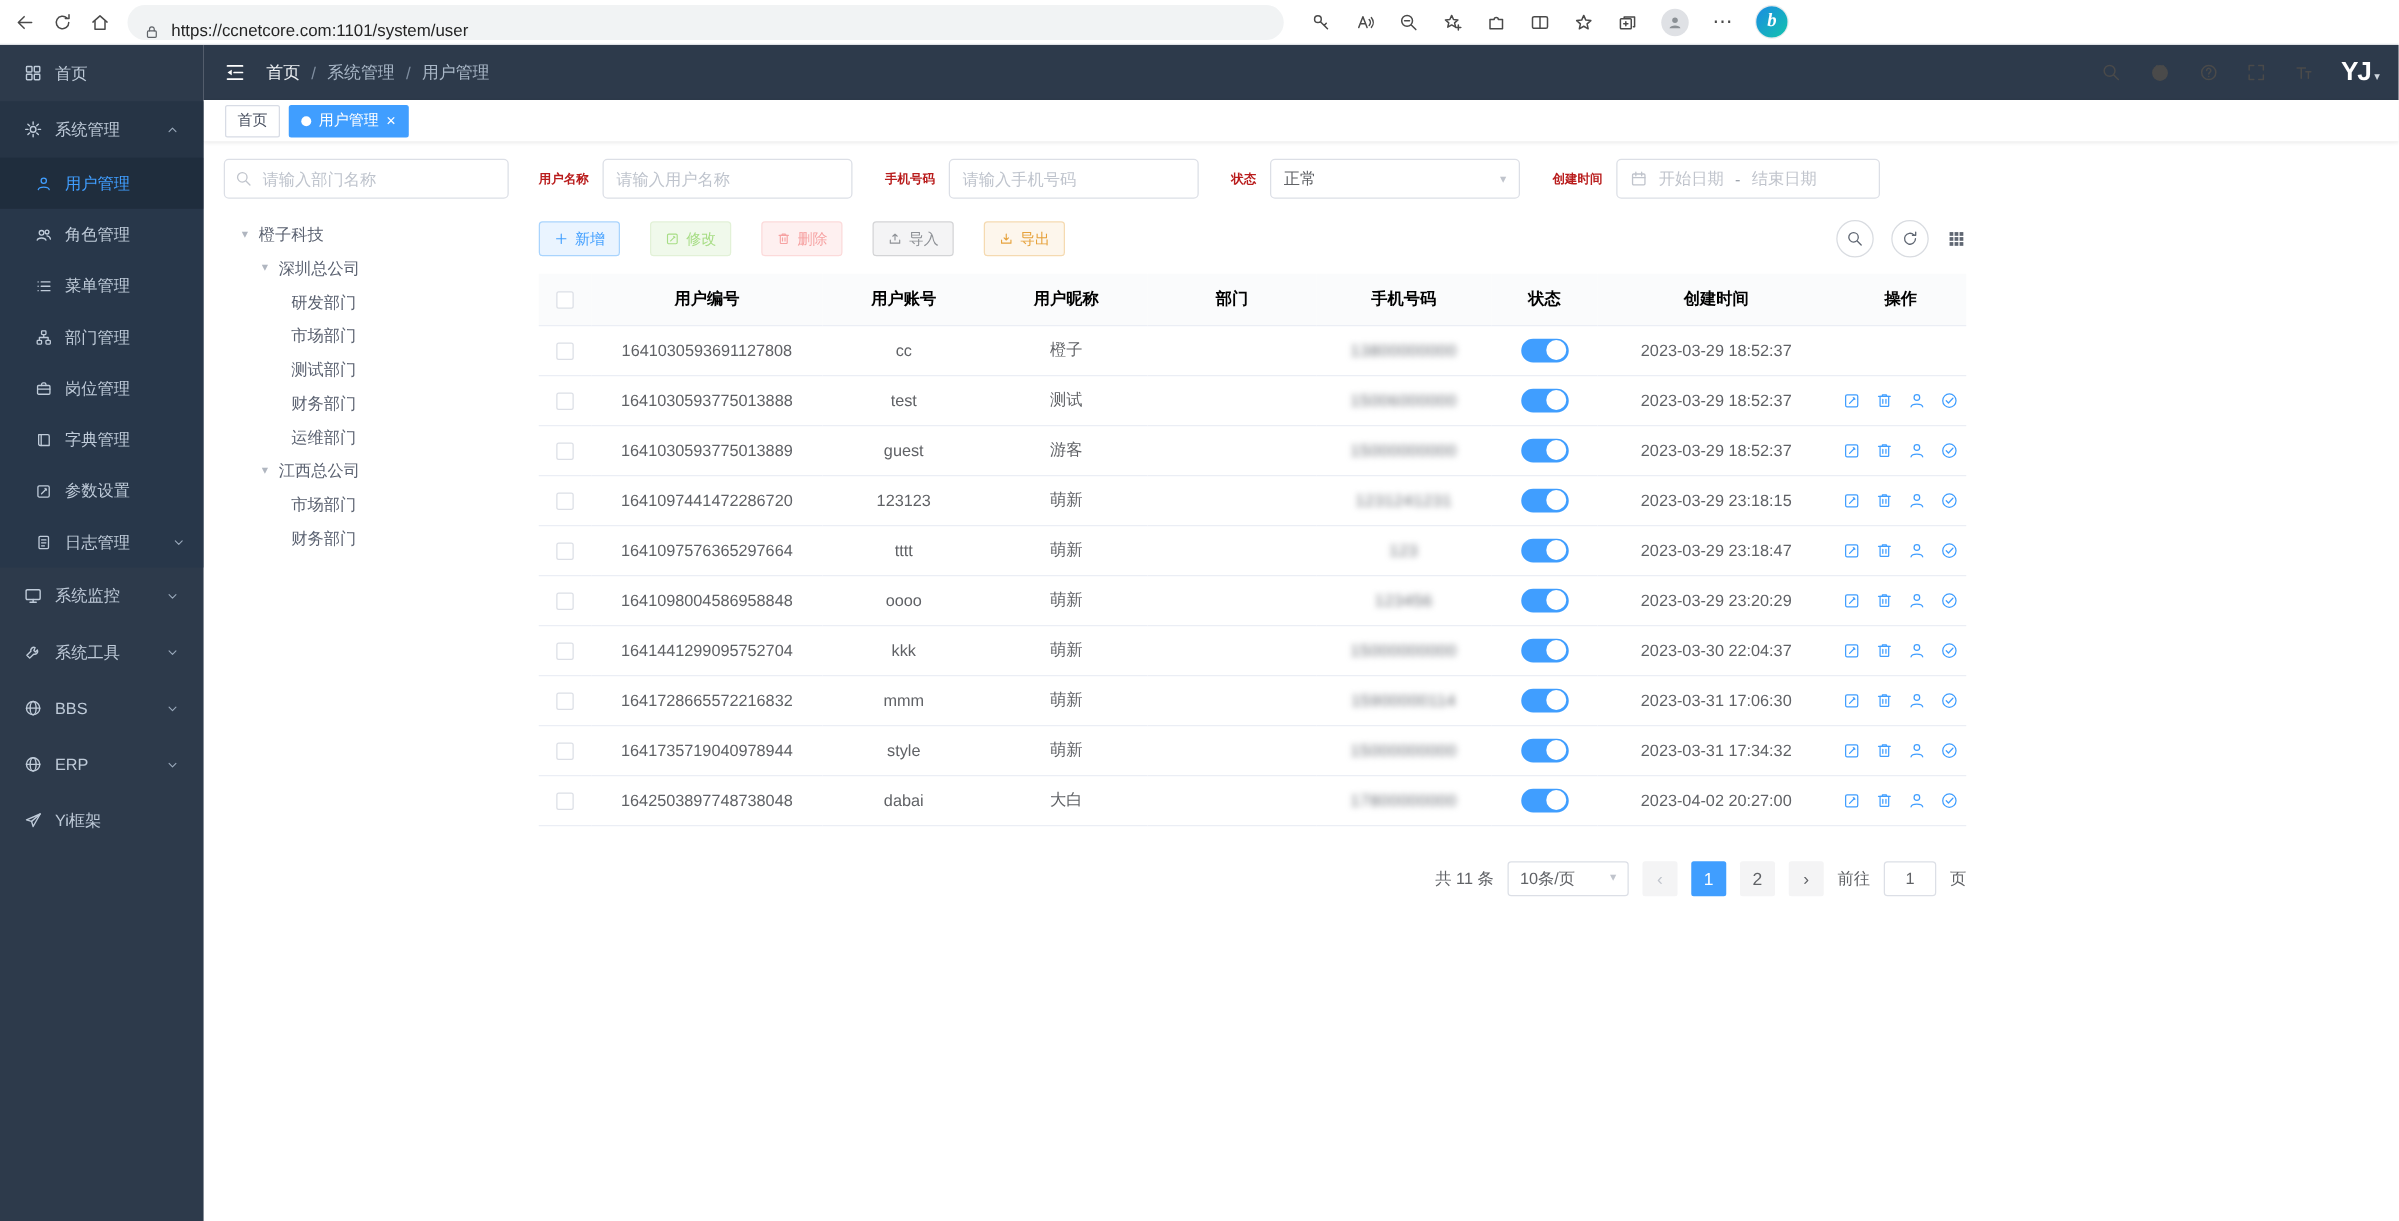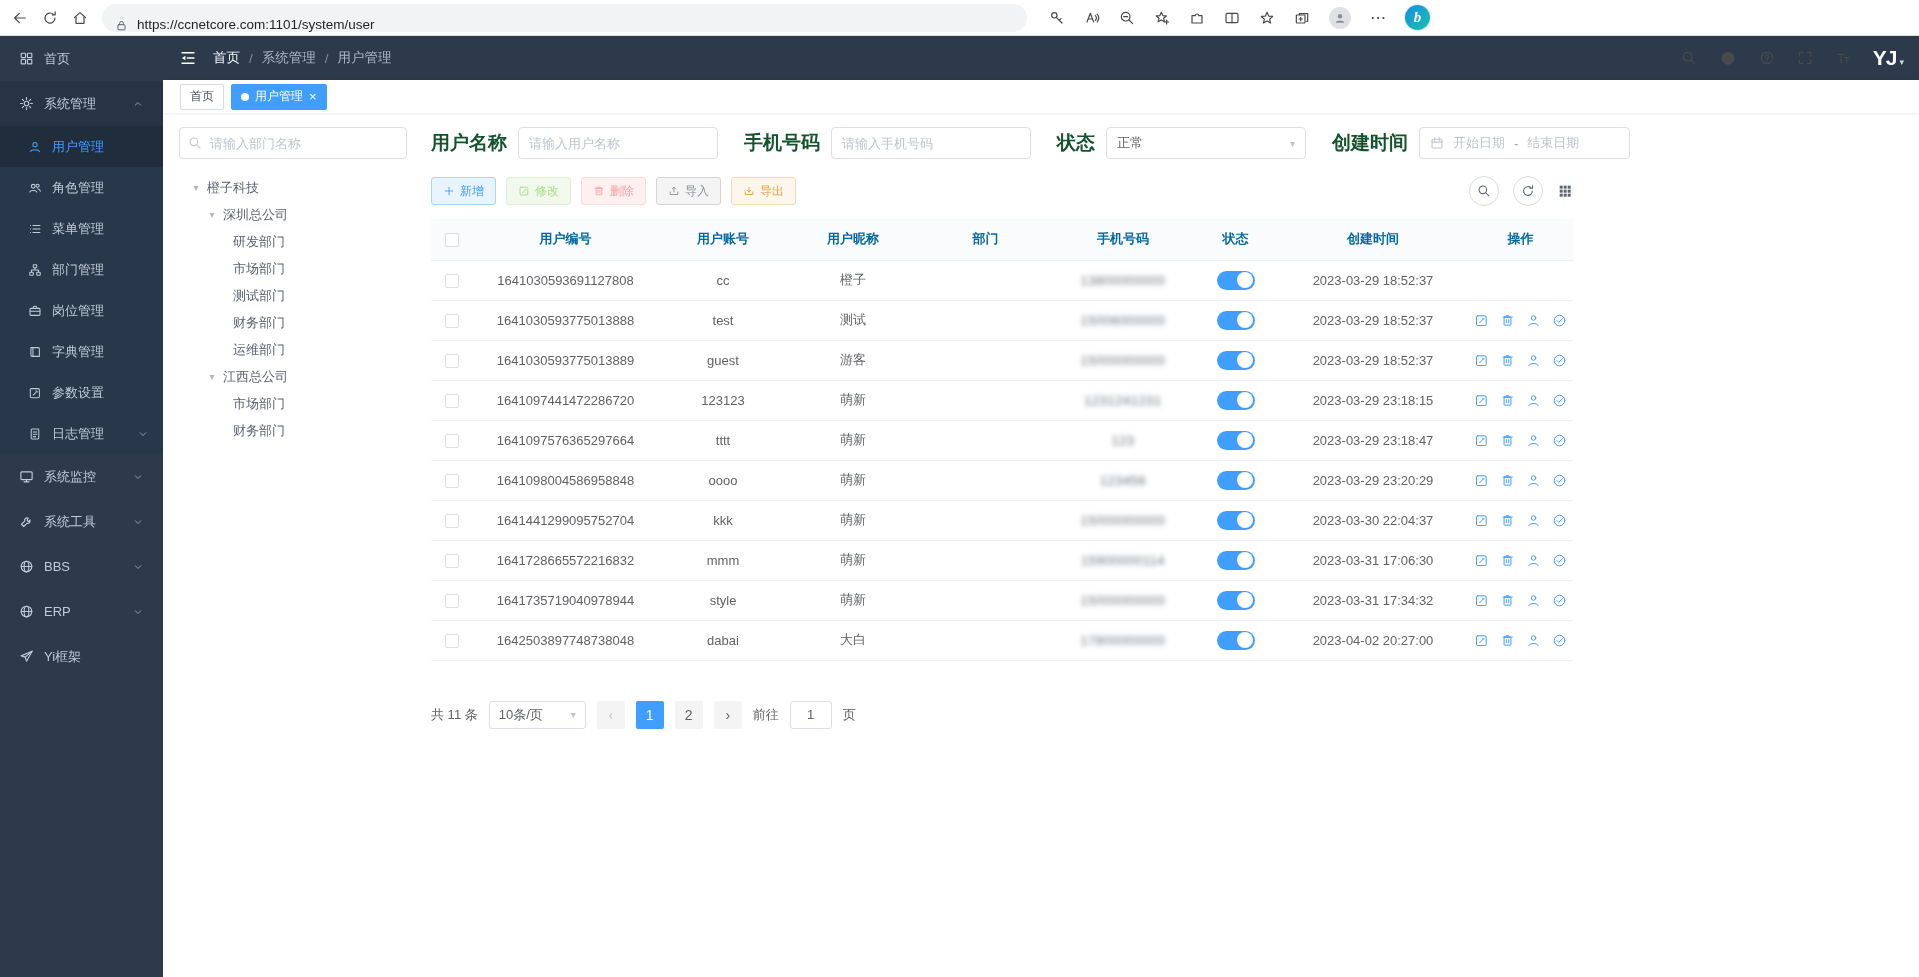--- a/index.html
+++ b/index.html
@@ -56,56 +56,56 @@
 .inp.has-ic{padding-left:30px}
 input::placeholder{color:#bfc4cd}
 #tree{margin-top:15px}
 .tnode{height:27px;display:flex;align-items:center;gap:6px;font-size:13px;color:#5a6170;cursor:pointer}
 .tnode .car{font-size:10px;color:#b0b6c0;width:10px;text-align:center}
 .lv0{padding-left:12px}.lv1{padding-left:28px}.lv2{padding-left:54px}
 
 #right-panel{flex:1;max-width:1142px;min-width:0}
 #filters{display:flex;align-items:center;gap:26px}
 .fgroup{display:flex;align-items:center;gap:11px}
-.flabel{font-weight:700;color:#14532d;font-size:19px;white-space:nowrap}
+.flabel{font-weight:700;color:#b91c1c;font-size:10px;white-space:nowrap}
 .w200{width:200px}
 .selectbox{width:200px;height:32px;border:1px solid #dcdfe6;border-radius:4px;display:flex;align-items:center;justify-content:space-between;padding:0 10px;color:#606266;cursor:pointer;background:#fff}
 .selectbox .car{color:#c0c4cc;font-size:10px}
 .daterange{width:211px;height:32px;border:1px solid #dcdfe6;border-radius:4px;display:flex;align-items:center;gap:9px;padding:0 10px;color:#c0c4cc;background:#fff;cursor:pointer}
 .daterange .ph{font-size:13px}
 
 #btnrow{margin-top:15px;display:flex;gap:10px}
 .btn{height:32px;padding:0 15px;border-radius:4px;font-size:13px;display:inline-flex;align-items:center;gap:6px;cursor:pointer;border:1px solid #dcdfe6;background:#fff;color:#606266;font-family:inherit}
 .btn.primary{background:#409eff;border-color:#409eff;color:#fff}
 
-#toolbar{margin-top:17px;display:flex;align-items:center;gap:10px}
+#toolbar{margin-top:17px;display:flex;align-items:center;gap:24px}
 .sbtn{height:28px;padding:0 11px;border-radius:3px;font-size:12px;display:inline-flex;align-items:center;gap:5px;border:1px solid;cursor:pointer;font-family:inherit}
 .sbtn.add{background:#eaf4ff;border-color:#a9d4fd;color:#409eff}
 .sbtn.edit{background:#f0f9eb;border-color:#e2f1d7;color:#a7dd85}
 .sbtn.del{background:#fef0f0;border-color:#fcdada;color:#f6a2a2}
 .sbtn.imp{background:#f4f4f5;border-color:#d3d4d6;color:#8d9095}
 .sbtn.exp{background:#fdf6ec;border-color:#f5dab1;color:#e6a23c}
 #toolbar-utils{margin-left:auto;display:flex;align-items:center;gap:14px}
 .circ{width:30px;height:30px;border:1px solid #d9dce1;border-radius:50%;display:grid;place-items:center;color:#5f6672;cursor:pointer;background:#fff}
 .gridbtn{color:#5f6672;cursor:pointer}
 
 
 table{width:100%;border-collapse:collapse;margin-top:13px;table-layout:fixed}
-th{height:41px;font-weight:700;color:#0369a1;font-size:13px;background:#fafbfc;border-bottom:1px solid #ebeef5;text-align:center}
+th{height:41px;font-weight:700;color:#000000;font-size:13px;background:#fafbfc;border-bottom:1px solid #ebeef5;text-align:center}
 td{height:40px;text-align:center;border-bottom:1px solid #ebeef5;color:#606266;font-size:13px;background:#fff}
 .cb{width:14px;height:14px;border:1px solid #dcdfe6;border-radius:2px;display:inline-block;background:#fff;cursor:pointer;vertical-align:middle}
 .toggle{width:38px;height:19px;border-radius:10px;background:#409eff;display:inline-flex;align-items:center;justify-content:flex-end;padding:1.5px;cursor:pointer;vertical-align:middle}
 .toggle .knob{width:16px;height:16px;background:#fff;border-radius:50%}
 .blurred{filter:blur(2.7px);color:#6b6f76;letter-spacing:.5px;user-select:none}
 .opwrap{display:flex;gap:11px;justify-content:center;align-items:center}
 .op{color:#409eff;cursor:pointer}
 .op .ic{stroke-width:1.6}
 
 
-#pagination{margin-top:40px;display:flex;align-items:center;justify-content:flex-start;gap:11px;color:#606266;font-size:13px}
+#pagination{margin-top:28px;display:flex;align-items:center;justify-content:flex-end;gap:11px;color:#606266;font-size:13px}
 .psel{width:97px;height:28px;border:1px solid #dcdfe6;border-radius:3px;display:flex;align-items:center;justify-content:space-between;padding:0 9px;cursor:pointer;background:#fff}
 .psel .car{color:#c0c4cc;font-size:10px}
 .pbtn{min-width:28px;height:28px;border-radius:2px;background:#f4f4f5;color:#606266;display:grid;place-items:center;cursor:pointer;font-size:14px;padding:0 6px}
 .pbtn.disabled{color:#c0c4cc}
 .pbtn.current{background:#409eff;color:#fff}
 .goto-input{width:42px;height:28px;border:1px solid #dcdfe6;border-radius:3px;text-align:center;color:#606266;outline:none;font-family:inherit;font-size:13px}
 </style>
 </head>
 <body>
 

